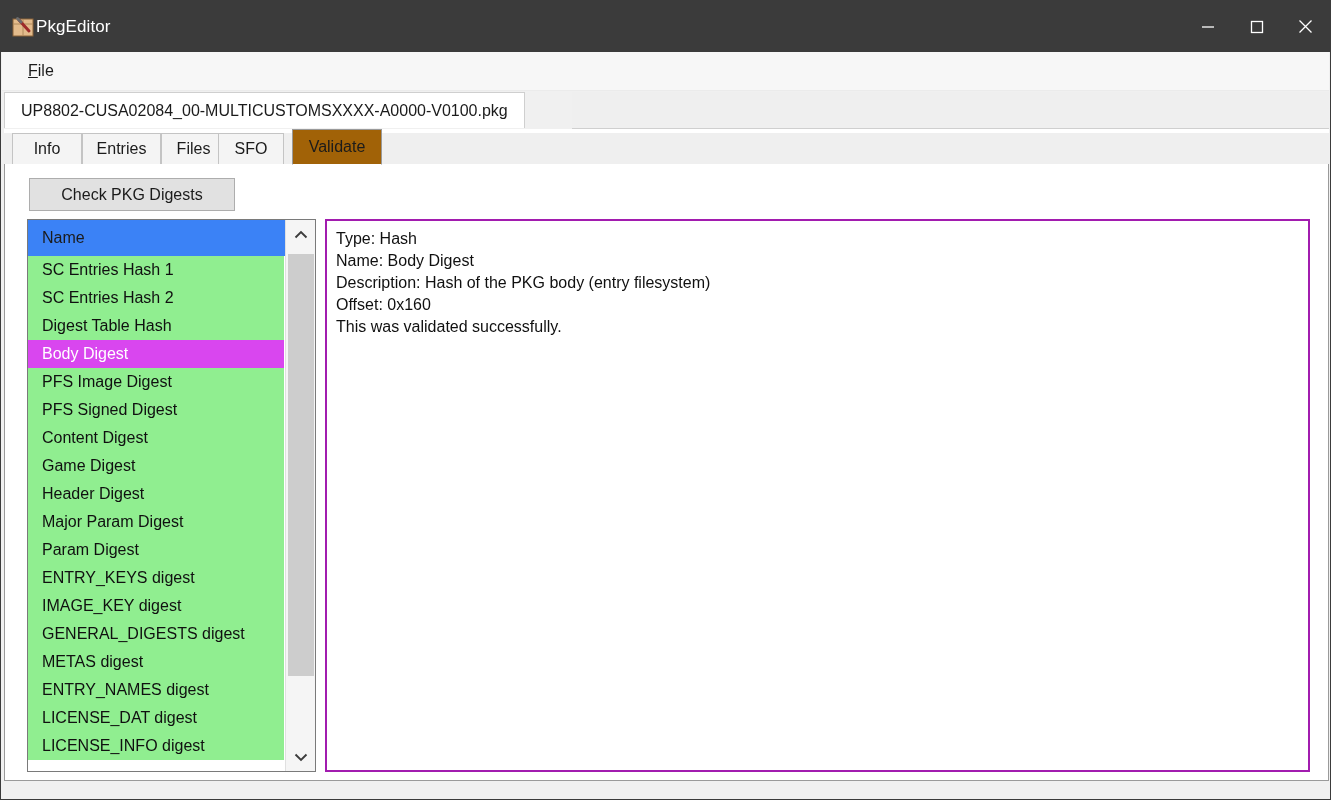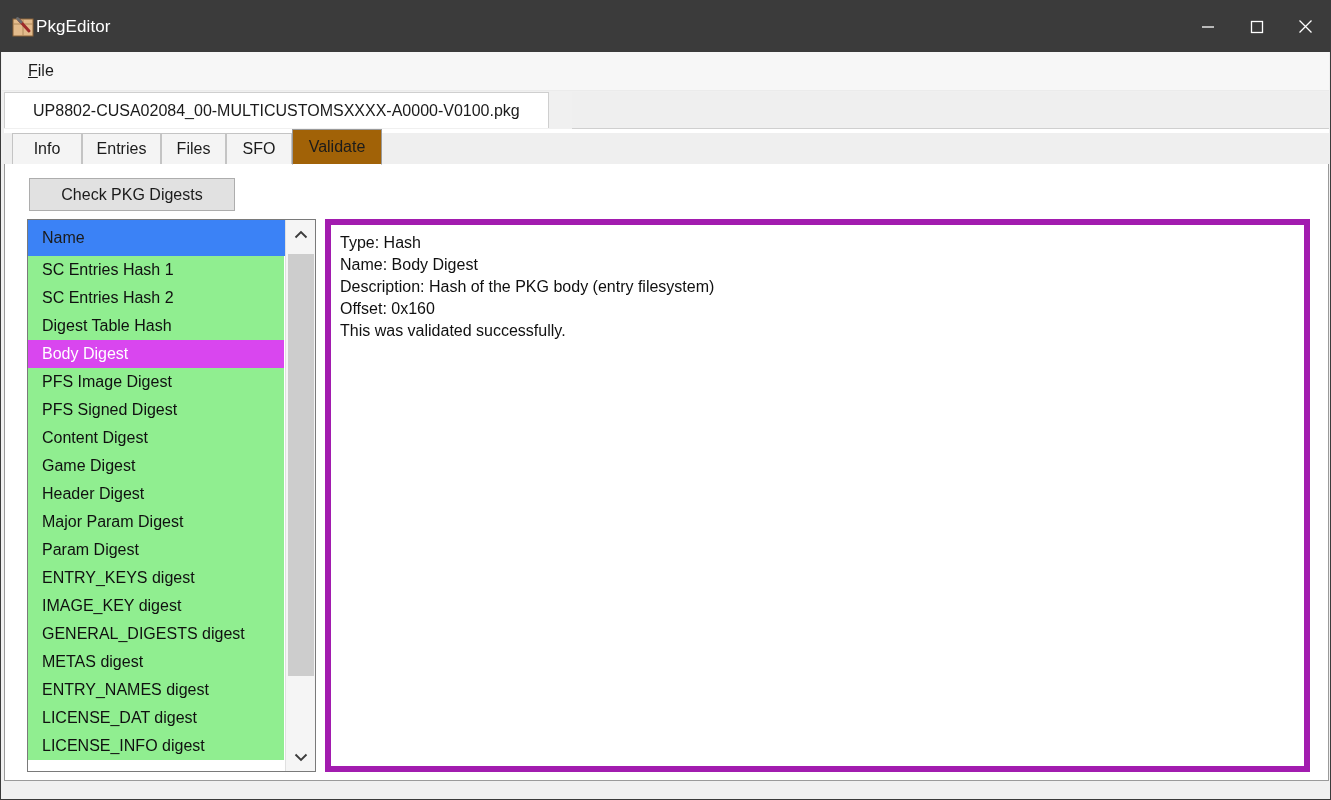--- a/index.html
+++ b/index.html
@@ -96,21 +96,21 @@
   #file-tab {
     position: absolute;
     left: 0; top: 0;
     height: 36px;
     background: #ffffff;
     border: 1px solid #cfcfcf;
     border-bottom: none;
     box-sizing: border-box;
     display: flex;
     align-items: center;
-    padding: 0 28px;
+    padding: 0 16px;
     font-size: 16px;
     color: #1b1b1b;
     white-space: nowrap;
     cursor: default;
   }
   #file-tab-rest {
     position: absolute;
     left: 568px; top: 0;
     right: 0;
     height: 37px;
@@ -269,21 +269,21 @@
     cursor: default;
   }
 
   
   #detail-panel {
     position: absolute;
     left: 320px; top: 55px;
     width: 985px;
     height: 553px;
     background: #ffffff;
-    border: 6px solid #a21caf;
+    border: 2px solid #a21caf;
     box-sizing: border-box;
     padding: 7px 9px;
     overflow: hidden;
   }
   .detail-line {
     font-size: 16px;
     color: #101010;
     line-height: 22px;
     white-space: pre;
   }
@@ -338,21 +338,21 @@
     <div id="inner-tab-bg"></div>
     <div class="inner-tab" style="left:8px;width:70px;">
       <span>Info</span>
     </div>
     <div class="inner-tab" style="left:78px;width:79px;">
       <span>Entries</span>
     </div>
     <div class="inner-tab" style="left:157px;width:65px;">
       <span>Files</span>
     </div>
-    <div class="inner-tab" style="left:222px;width:66px;">
+    <div class="inner-tab" style="left:214px;width:66px;">
       <span>SFO</span>
     </div>
     <div class="inner-tab selected" style="left:288px;width:90px;">
       <span>Validate</span>
     </div>
   </div>
 
   <div id="tab-content">
 
     <button id="check-digests-button">Check PKG Digests</button>

